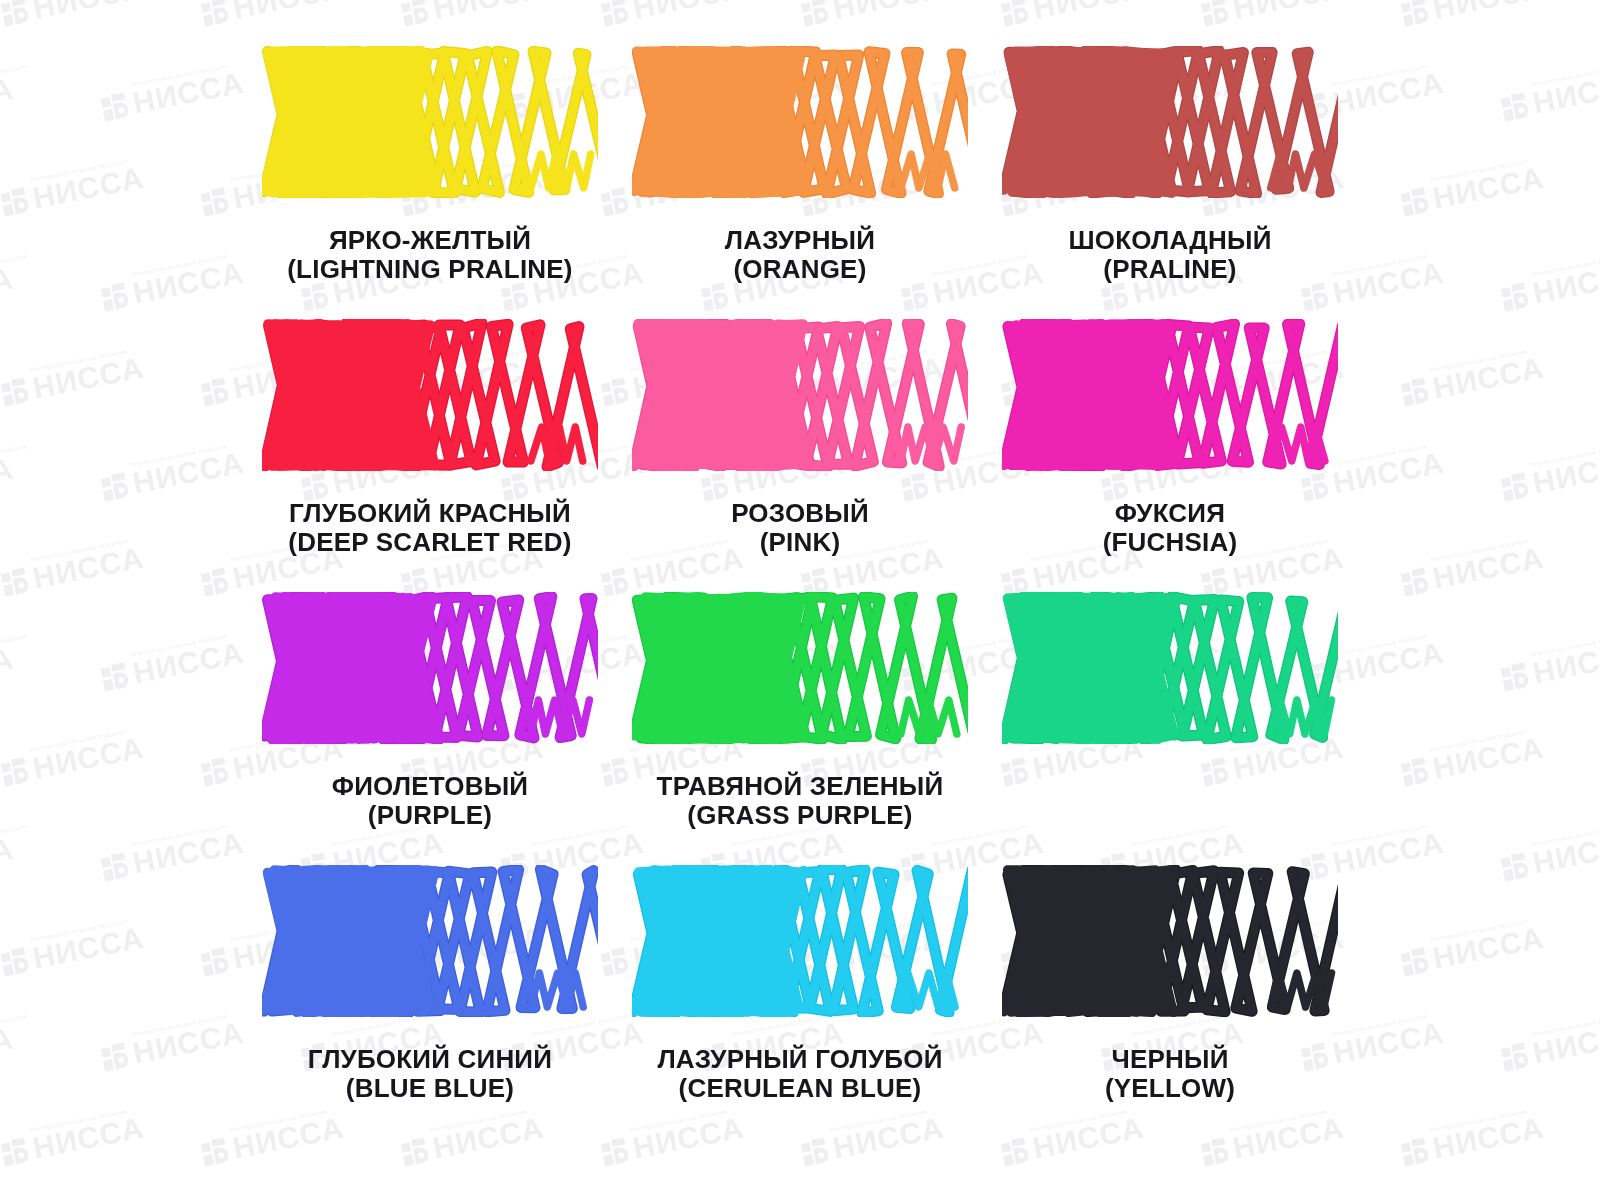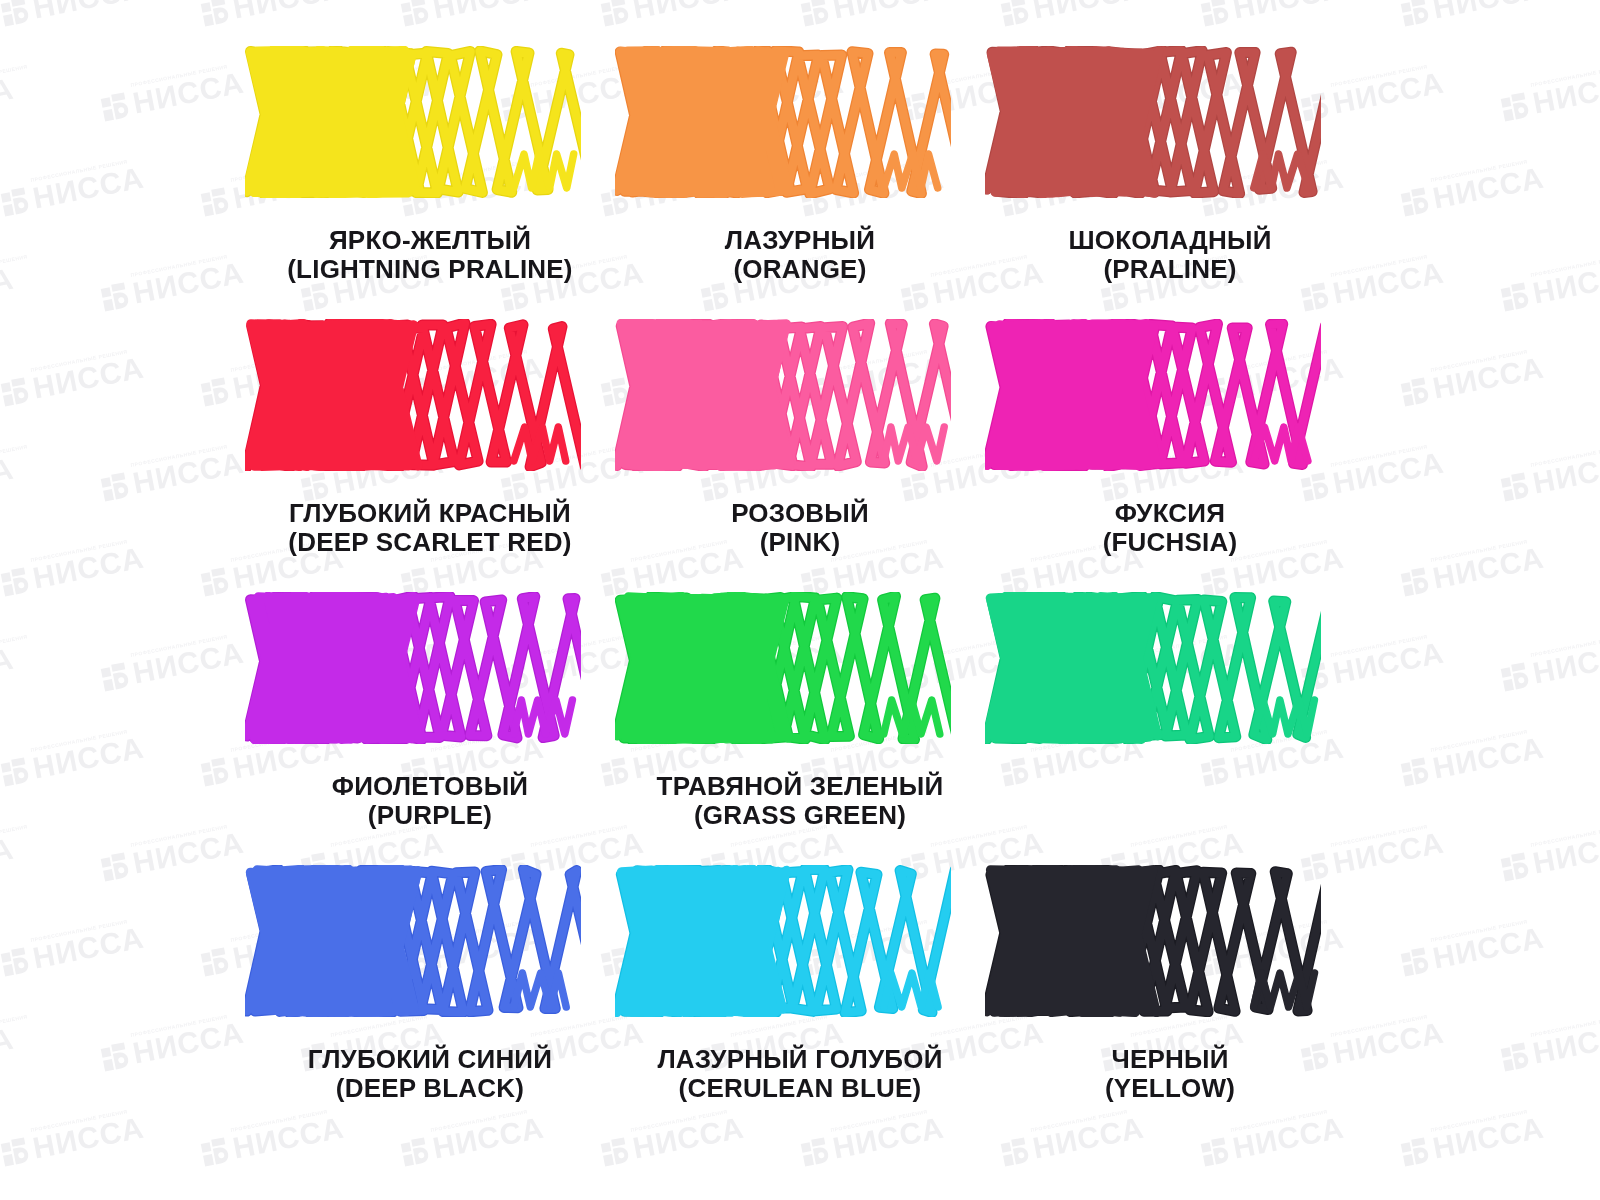--- a/index.html
+++ b/index.html
@@ -73,20 +73,21 @@
     display: grid;
     grid-template-columns: repeat(3, 370px);
     grid-auto-rows: 273px;
     justify-content: center;
     padding-top: 46px;
     box-sizing: border-box;
   }
   .cell {
     display: flex;
     flex-direction: column;
+    align-items: center;
   }
   .swatch {
     width: 336px;
     height: 152px;
     display: block;
   }
   .labels {
     margin-top: 28px;
     text-align: center;
     color: #17161a;
@@ -1384,21 +1385,21 @@
             <rect x="0" y="0" width="336" height="152"></rect>
           </clipPath>
         </defs>
         <g stroke-linecap="round" stroke-linejoin="round" fill="none" clip-path="url(#clip10)">
           <polyline points="2.0,142.7 33.9,7.0 5.2,8.2 37.1,144.0 8.8,145.9 40.7,10.0 12.8,9.0 44.7,145.7 15.9,147.1 47.8,7.6 19.9,8.4 51.8,147.5 23.0,144.4 54.9,7.8 26.6,8.4 58.5,147.3 30.9,147.8 62.8,6.6 34.7,5.0 66.6,143.2 40.0,143.2 71.9,6.0 45.2,6.2 77.1,145.2 49.8,146.7 81.7,8.1 54.1,8.1 86.0,145.2 59.2,144.2 91.1,8.7 65.2,6.5 97.1,147.2 70.7,145.8 102.6,10.0 75.3,9.6 107.2,143.3 81.7,143.4 113.6,7.9 86.9,7.3 118.8,143.5 93.2,147.1 125.1,4.3 99.6,7.6 131.5,145.7 105.7,142.8 137.6,7.4 112.4,6.5 144.3,148.0 118.9,146.7 150.8,7.1 125.6,6.0 157.5,142.3 133.8,144.5 165.7,5.5 141.3,8.1 173.2,144.7 149.0,146.4 180.9,4.4 158.5,8.8 190.4,147.2 168.5,144.4 200.4,5.9 178.2,4.2 210.1,147.7 189.8,142.4 221.7,6.1 202.5,8.1 234.4,144.2 216.2,144.5 248.1,6.8 231.7,4.7 263.6,146.8 248.6,142.6 280.5,4.2 267.6,7.9 299.5,147.5 288.0,146.8 319.9,6.2 310.1,7.7 342.0,144.2" stroke="#12c93c" stroke-width="11" opacity="1"></polyline>
           <polyline points="2.0,142.7 33.9,7.0 5.2,8.2 37.1,144.0 8.8,145.9 40.7,10.0 12.8,9.0 44.7,145.7 15.9,147.1 47.8,7.6 19.9,8.4 51.8,147.5 23.0,144.4 54.9,7.8 26.6,8.4 58.5,147.3 30.9,147.8 62.8,6.6 34.7,5.0 66.6,143.2 40.0,143.2 71.9,6.0 45.2,6.2 77.1,145.2 49.8,146.7 81.7,8.1 54.1,8.1 86.0,145.2 59.2,144.2 91.1,8.7 65.2,6.5 97.1,147.2 70.7,145.8 102.6,10.0 75.3,9.6 107.2,143.3 81.7,143.4 113.6,7.9 86.9,7.3 118.8,143.5 93.2,147.1 125.1,4.3 99.6,7.6 131.5,145.7 105.7,142.8 137.6,7.4 112.4,6.5 144.3,148.0 118.9,146.7 150.8,7.1 125.6,6.0 157.5,142.3 133.8,144.5 165.7,5.5 141.3,8.1 173.2,144.7 149.0,146.4 180.9,4.4 158.5,8.8 190.4,147.2 168.5,144.4 200.4,5.9 178.2,4.2 210.1,147.7 189.8,142.4 221.7,6.1 202.5,8.1 234.4,144.2 216.2,144.5 248.1,6.8 231.7,4.7 263.6,146.8 248.6,142.6 280.5,4.2 267.6,7.9 299.5,147.5 288.0,146.8 319.9,6.2 310.1,7.7 342.0,144.2" stroke="#21d94b" stroke-width="8.5"></polyline>
           <polyline points="2.0,144.0 36.0,8.0 6.5,8.1 40.5,146.3 10.0,144.7 44.0,6.3 13.3,4.8 47.3,147.1 16.6,146.5 50.6,5.6 20.4,5.9 54.4,145.8 24.5,147.8 58.5,7.7 29.2,8.1 63.2,145.6 32.5,146.9 66.5,4.2 36.1,8.0 70.1,144.9 40.7,147.2 74.7,6.7 44.7,7.3 78.7,147.0 48.5,147.0 82.5,7.0 51.7,7.7 85.7,145.3 56.3,144.6 90.3,6.7 60.0,5.9 94.0,143.0 64.2,143.4 98.2,7.4 68.2,8.4 102.2,143.6 71.6,146.7 105.6,5.9 74.9,6.9 108.9,145.4 79.0,147.7 113.0,8.7 82.6,8.3 116.6,146.6 86.4,145.0 120.4,7.6 90.2,9.0 124.2,145.7 94.7,146.7 128.7,4.3 99.4,5.7 133.4,145.9 103.0,146.2 137.0,5.4 106.3,5.3 140.3,145.6 111.1,147.0 145.1,7.5 114.7,4.2 148.7,143.2 118.5,147.2 152.5,7.3 122.9,4.1 156.9,146.9 127.4,145.2 161.4,6.6 132.0,6.8 166.0,145.0 136.0,144.4 170.0,6.9 139.3,8.9 173.3,146.1" stroke="#21d94b" stroke-width="9"></polyline>
           <polyline points="268.8,142.0 276.6,108.0 287.5,142.0 296.5,108.0 306.0,142.0 316.8,108.0 324.8,142.0" stroke="#21d94b" stroke-width="7.5"></polyline>
         </g>
       </svg>
-      <div class="labels"><span class="label-ru">ТРАВЯНОЙ ЗЕЛЕНЫЙ</span><span class="label-en">(GRASS GREEN)</span></div>
+      <div class="labels"><span class="label-ru">ТРАВЯНОЙ ЗЕЛЕНЫЙ</span><span class="label-en">(GRASS PURPLE)</span></div>
     </div>
     <div class="cell">
       <svg viewBox="0 0 336 152" width="336" height="152" class="swatch">
         <defs>
           <clipPath id="clip11">
             <rect x="0" y="0" width="336" height="152"></rect>
           </clipPath>
         </defs>
         <g stroke-linecap="round" stroke-linejoin="round" fill="none" clip-path="url(#clip11)">
           <polyline points="2.0,147.4 33.9,5.8 7.0,8.6 38.9,146.8 10.5,146.0 42.4,8.8 14.2,9.1 46.1,142.3 18.7,145.3 50.6,5.8 22.9,7.5 54.8,146.5 27.0,143.3 58.9,4.7 31.9,5.9 63.8,145.4 35.3,144.1 67.2,7.6 39.7,6.2 71.6,143.0 44.7,145.6 76.6,4.4 48.3,4.5 80.2,143.3 53.7,145.8 85.6,9.1 58.8,8.7 90.7,144.4 64.2,142.7 96.1,5.8 69.7,8.9 101.6,144.2 75.5,146.3 107.4,8.5 80.8,7.0 112.7,146.7 85.8,142.7 117.7,7.0 91.3,5.1 123.2,143.9 97.1,147.8 129.0,9.6 103.9,5.1 135.8,145.9 111.0,147.6 142.9,6.0 118.6,9.0 150.5,144.5 125.9,146.1 157.8,4.5 132.6,6.9 164.5,143.9 141.8,147.4 173.7,6.8 150.9,6.7 182.8,142.0 160.4,143.4 192.3,9.1 169.6,4.5 201.5,142.9 180.6,144.1 212.5,7.4 192.4,8.2 224.3,144.5 204.9,147.5 236.8,9.6 218.9,7.9 250.8,144.7 233.7,145.7 265.6,5.7 249.9,5.5 281.8,147.7 268.9,142.5 300.8,9.8 288.7,9.1 320.6,145.5 312.8,142.1 344.7,5.8" stroke="#0cc67a" stroke-width="11" opacity="1"></polyline>
@@ -1415,21 +1416,21 @@
             <rect x="0" y="0" width="336" height="152"></rect>
           </clipPath>
         </defs>
         <g stroke-linecap="round" stroke-linejoin="round" fill="none" clip-path="url(#clip12)">
           <polyline points="2.0,146.1 33.9,4.6 6.6,8.9 38.5,143.7 10.0,146.1 41.9,7.6 13.5,9.2 45.4,144.8 17.0,143.5 48.9,10.0 21.4,6.6 53.3,145.4 26.5,142.2 58.4,7.6 30.5,9.4 62.4,143.4 34.9,146.4 66.8,8.5 40.0,7.5 71.9,142.7 44.6,147.9 76.5,8.7 48.6,8.8 80.5,147.5 52.6,144.9 84.5,4.2 58.4,9.4 90.3,143.6 64.1,147.2 96.0,8.9 68.8,5.3 100.7,147.1 74.7,146.9 106.6,6.9 80.7,4.4 112.6,144.0 86.2,148.0 118.1,6.2 91.9,8.9 123.8,144.3 97.1,142.5 129.0,8.8 104.0,8.6 135.9,146.0 109.6,146.4 141.5,4.7 115.7,5.6 147.6,147.1 123.2,145.6 155.1,7.8 131.6,7.8 163.5,145.5 139.1,144.3 171.0,8.2 147.0,5.4 178.9,145.4 155.3,146.3 187.2,7.9 165.0,6.2 196.9,144.6 175.9,143.8 207.8,8.9 186.4,6.3 218.3,147.3 198.0,146.6 229.9,7.1 211.1,7.7 243.0,145.3 224.7,146.8 256.6,4.6 241.1,6.4 273.0,142.7 259.1,142.4 291.0,9.4 278.4,4.3 310.3,143.5 299.9,143.4 331.8,5.5 325.1,9.5 357.0,145.7" stroke="#3a5fdd" stroke-width="11" opacity="1"></polyline>
           <polyline points="2.0,146.1 33.9,4.6 6.6,8.9 38.5,143.7 10.0,146.1 41.9,7.6 13.5,9.2 45.4,144.8 17.0,143.5 48.9,10.0 21.4,6.6 53.3,145.4 26.5,142.2 58.4,7.6 30.5,9.4 62.4,143.4 34.9,146.4 66.8,8.5 40.0,7.5 71.9,142.7 44.6,147.9 76.5,8.7 48.6,8.8 80.5,147.5 52.6,144.9 84.5,4.2 58.4,9.4 90.3,143.6 64.1,147.2 96.0,8.9 68.8,5.3 100.7,147.1 74.7,146.9 106.6,6.9 80.7,4.4 112.6,144.0 86.2,148.0 118.1,6.2 91.9,8.9 123.8,144.3 97.1,142.5 129.0,8.8 104.0,8.6 135.9,146.0 109.6,146.4 141.5,4.7 115.7,5.6 147.6,147.1 123.2,145.6 155.1,7.8 131.6,7.8 163.5,145.5 139.1,144.3 171.0,8.2 147.0,5.4 178.9,145.4 155.3,146.3 187.2,7.9 165.0,6.2 196.9,144.6 175.9,143.8 207.8,8.9 186.4,6.3 218.3,147.3 198.0,146.6 229.9,7.1 211.1,7.7 243.0,145.3 224.7,146.8 256.6,4.6 241.1,6.4 273.0,142.7 259.1,142.4 291.0,9.4 278.4,4.3 310.3,143.5 299.9,143.4 331.8,5.5 325.1,9.5 357.0,145.7" stroke="#4a6fe8" stroke-width="8.5"></polyline>
           <polyline points="2.0,145.6 36.0,8.8 5.3,7.2 39.3,146.3 8.7,143.4 42.7,6.8 12.0,4.8 46.0,144.9 15.7,143.5 49.7,8.1 19.2,8.9 53.2,147.3 22.8,144.2 56.8,4.3 27.3,6.4 61.3,147.1 30.9,143.8 64.9,7.2 34.4,8.8 68.4,147.4 38.8,145.7 72.8,8.3 42.9,7.8 76.9,146.6 46.1,143.2 80.1,4.4 50.1,5.1 84.1,143.2 53.9,144.6 87.9,7.1 57.3,7.4 91.3,145.3 60.7,143.3 94.7,8.1 65.3,6.3 99.3,146.4 69.6,147.6 103.6,4.0 72.9,8.5 106.9,144.7 76.6,145.8 110.6,6.6 79.9,5.6 113.9,143.7 83.8,146.3 117.8,7.5 87.1,4.3 121.1,146.6 90.8,147.4 124.8,8.3 94.8,6.4 128.8,146.7 98.5,147.4 132.5,5.7 103.0,8.4 137.0,147.4 107.2,144.7 141.2,6.4 110.7,7.0 144.7,147.1 115.2,147.6 149.2,7.1 120.0,8.9 154.0,144.1 123.3,144.4 157.3,4.4 127.4,5.7 161.4,146.6 131.9,143.6 165.9,5.0 135.4,4.2 169.4,143.1 139.0,143.3 173.0,5.5" stroke="#4a6fe8" stroke-width="9"></polyline>
           <polyline points="268.8,142.0 277.4,108.0 285.3,142.0 295.6,108.0 305.5,142.0 313.4,108.0 321.2,142.0" stroke="#4a6fe8" stroke-width="7.5"></polyline>
         </g>
       </svg>
-      <div class="labels"><span class="label-ru">ГЛУБОКИЙ СИНИЙ</span><span class="label-en">(DEEP BLACK)</span></div>
+      <div class="labels"><span class="label-ru">ГЛУБОКИЙ СИНИЙ</span><span class="label-en">(BLUE BLUE)</span></div>
     </div>
     <div class="cell">
       <svg viewBox="0 0 336 152" width="336" height="152" class="swatch">
         <defs>
           <clipPath id="clip13">
             <rect x="0" y="0" width="336" height="152"></rect>
           </clipPath>
         </defs>
         <g stroke-linecap="round" stroke-linejoin="round" fill="none" clip-path="url(#clip13)">
           <polyline points="2.0,144.8 33.9,9.3 6.3,9.3 38.2,146.5 9.5,146.2 41.4,6.5 12.7,9.2 44.6,147.4 17.4,147.6 49.3,8.2 22.1,5.8 54.0,144.4 26.0,147.1 57.9,4.5 31.3,6.9 63.2,147.4 34.7,142.7 66.6,9.5 38.2,8.7 70.1,142.5 42.4,144.3 74.3,7.1 46.7,7.1 78.6,145.6 51.5,144.0 83.4,5.2 55.7,4.0 87.6,142.8 61.6,145.7 93.5,6.0 65.6,7.6 97.5,144.1 71.6,147.5 103.5,5.4 75.8,7.8 107.7,147.4 81.7,147.3 113.6,5.4 87.4,6.7 119.3,144.7 93.9,143.2 125.8,8.0 100.9,6.1 132.8,146.1 107.0,145.1 138.9,9.3 113.8,8.1 145.7,143.6 121.6,145.1 153.5,5.1 129.5,8.8 161.4,147.1 137.4,147.2 169.3,9.6 146.3,4.0 178.2,142.7 155.8,143.3 187.7,6.6 166.5,7.9 198.4,146.4 177.7,143.4 209.6,4.3 189.6,4.4 221.5,144.0 201.1,145.7 233.0,4.6 214.3,7.5 246.2,145.8 230.1,147.9 262.0,9.5 245.9,7.2 277.8,143.6 264.4,142.3 296.3,9.0 285.1,5.5 317.0,147.5 308.3,144.7 340.2,5.1" stroke="#12bfe4" stroke-width="11" opacity="1"></polyline>

